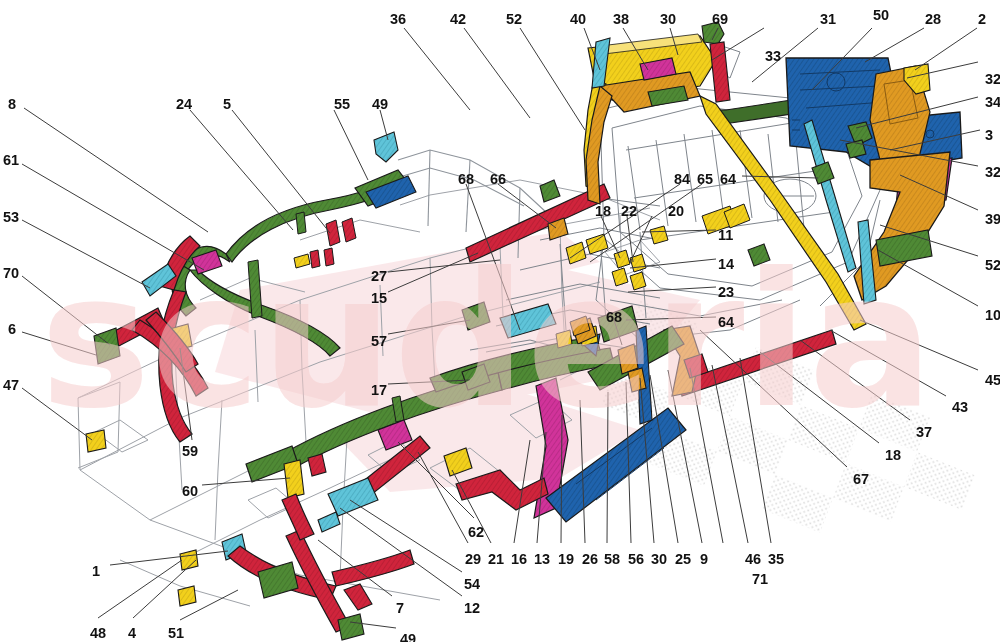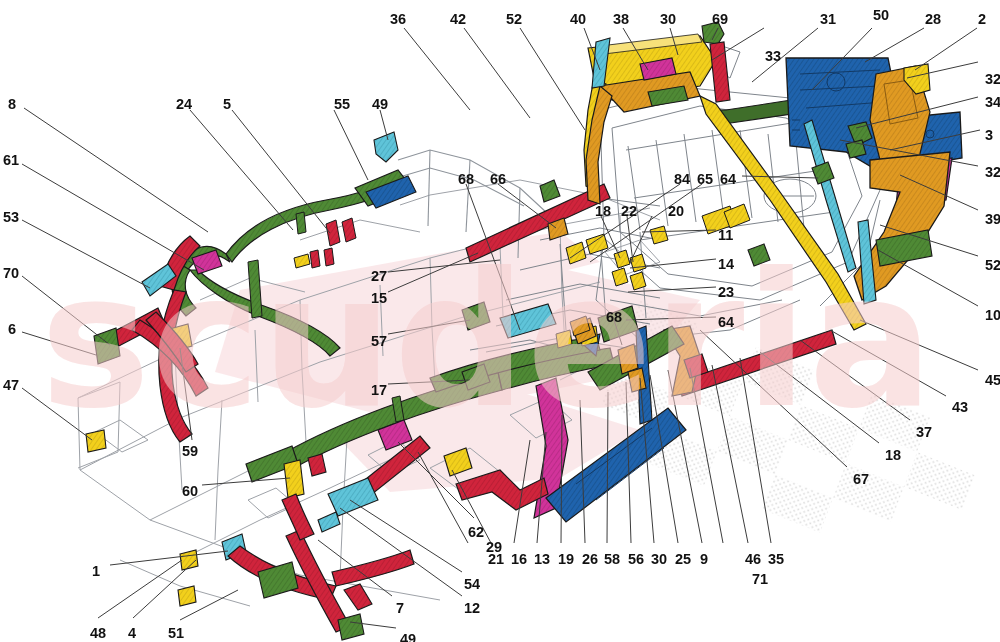--- a/index.html
+++ b/index.html
@@ -461,21 +461,21 @@
       <div class="cal" style="left: 371px; top: 334px;">57</div>
       <div class="cal" style="left: 371px; top: 383px;">17</div>
       <div class="cal" style="left: 606px; top: 310px;">68</div>
       <div class="cal" style="left: 182px; top: 444px;">59</div>
       <div class="cal" style="left: 182px; top: 484px;">60</div>
       <div class="cal" style="left: 92px; top: 564px;">1</div>
       <div class="cal" style="left: 90px; top: 626px;">48</div>
       <div class="cal" style="left: 128px; top: 626px;">4</div>
       <div class="cal" style="left: 168px; top: 626px;">51</div>
       <div class="cal" style="left: 468px; top: 525px;">62</div>
-      <div class="cal" style="left: 465px; top: 540px; margin-left: 21px;">29</div>
+      <div class="cal" style="left: 465px; top: 552px;">29</div>
       <div class="cal" style="left: 488px; top: 552px;">21</div>
       <div class="cal" style="left: 511px; top: 552px;">16</div>
       <div class="cal" style="left: 534px; top: 552px;">13</div>
       <div class="cal" style="left: 558px; top: 552px;">19</div>
       <div class="cal" style="left: 582px; top: 552px;">26</div>
       <div class="cal" style="left: 604px; top: 552px;">58</div>
       <div class="cal" style="left: 628px; top: 552px;">56</div>
       <div class="cal" style="left: 651px; top: 552px;">30</div>
       <div class="cal" style="left: 675px; top: 552px;">25</div>
       <div class="cal" style="left: 700px; top: 552px;">9</div>

